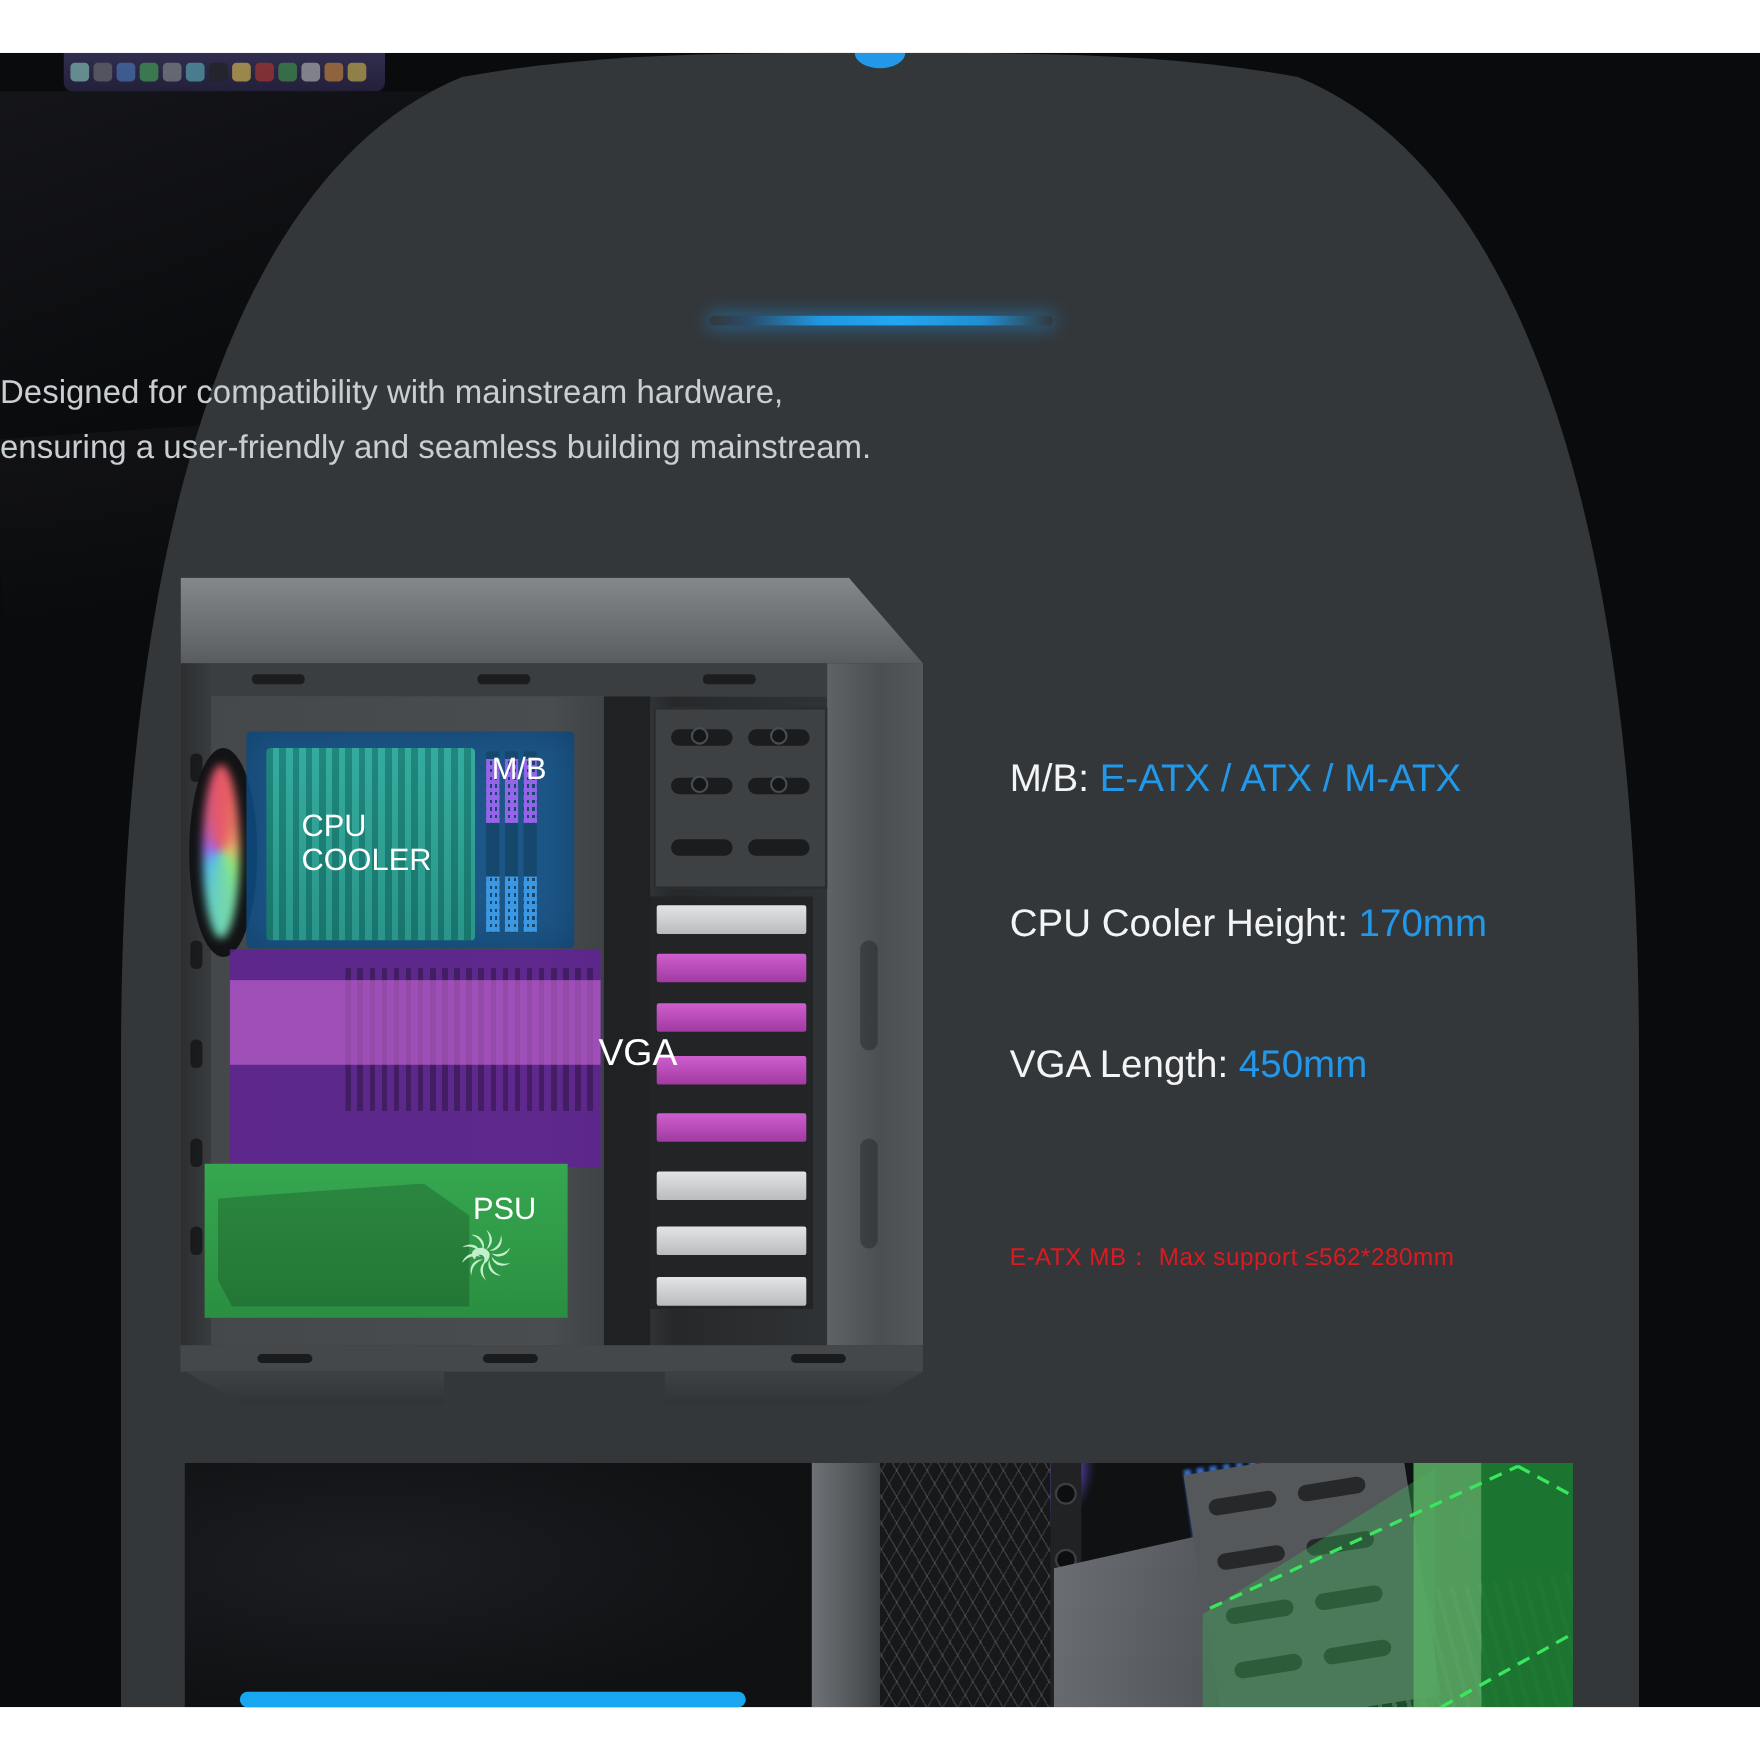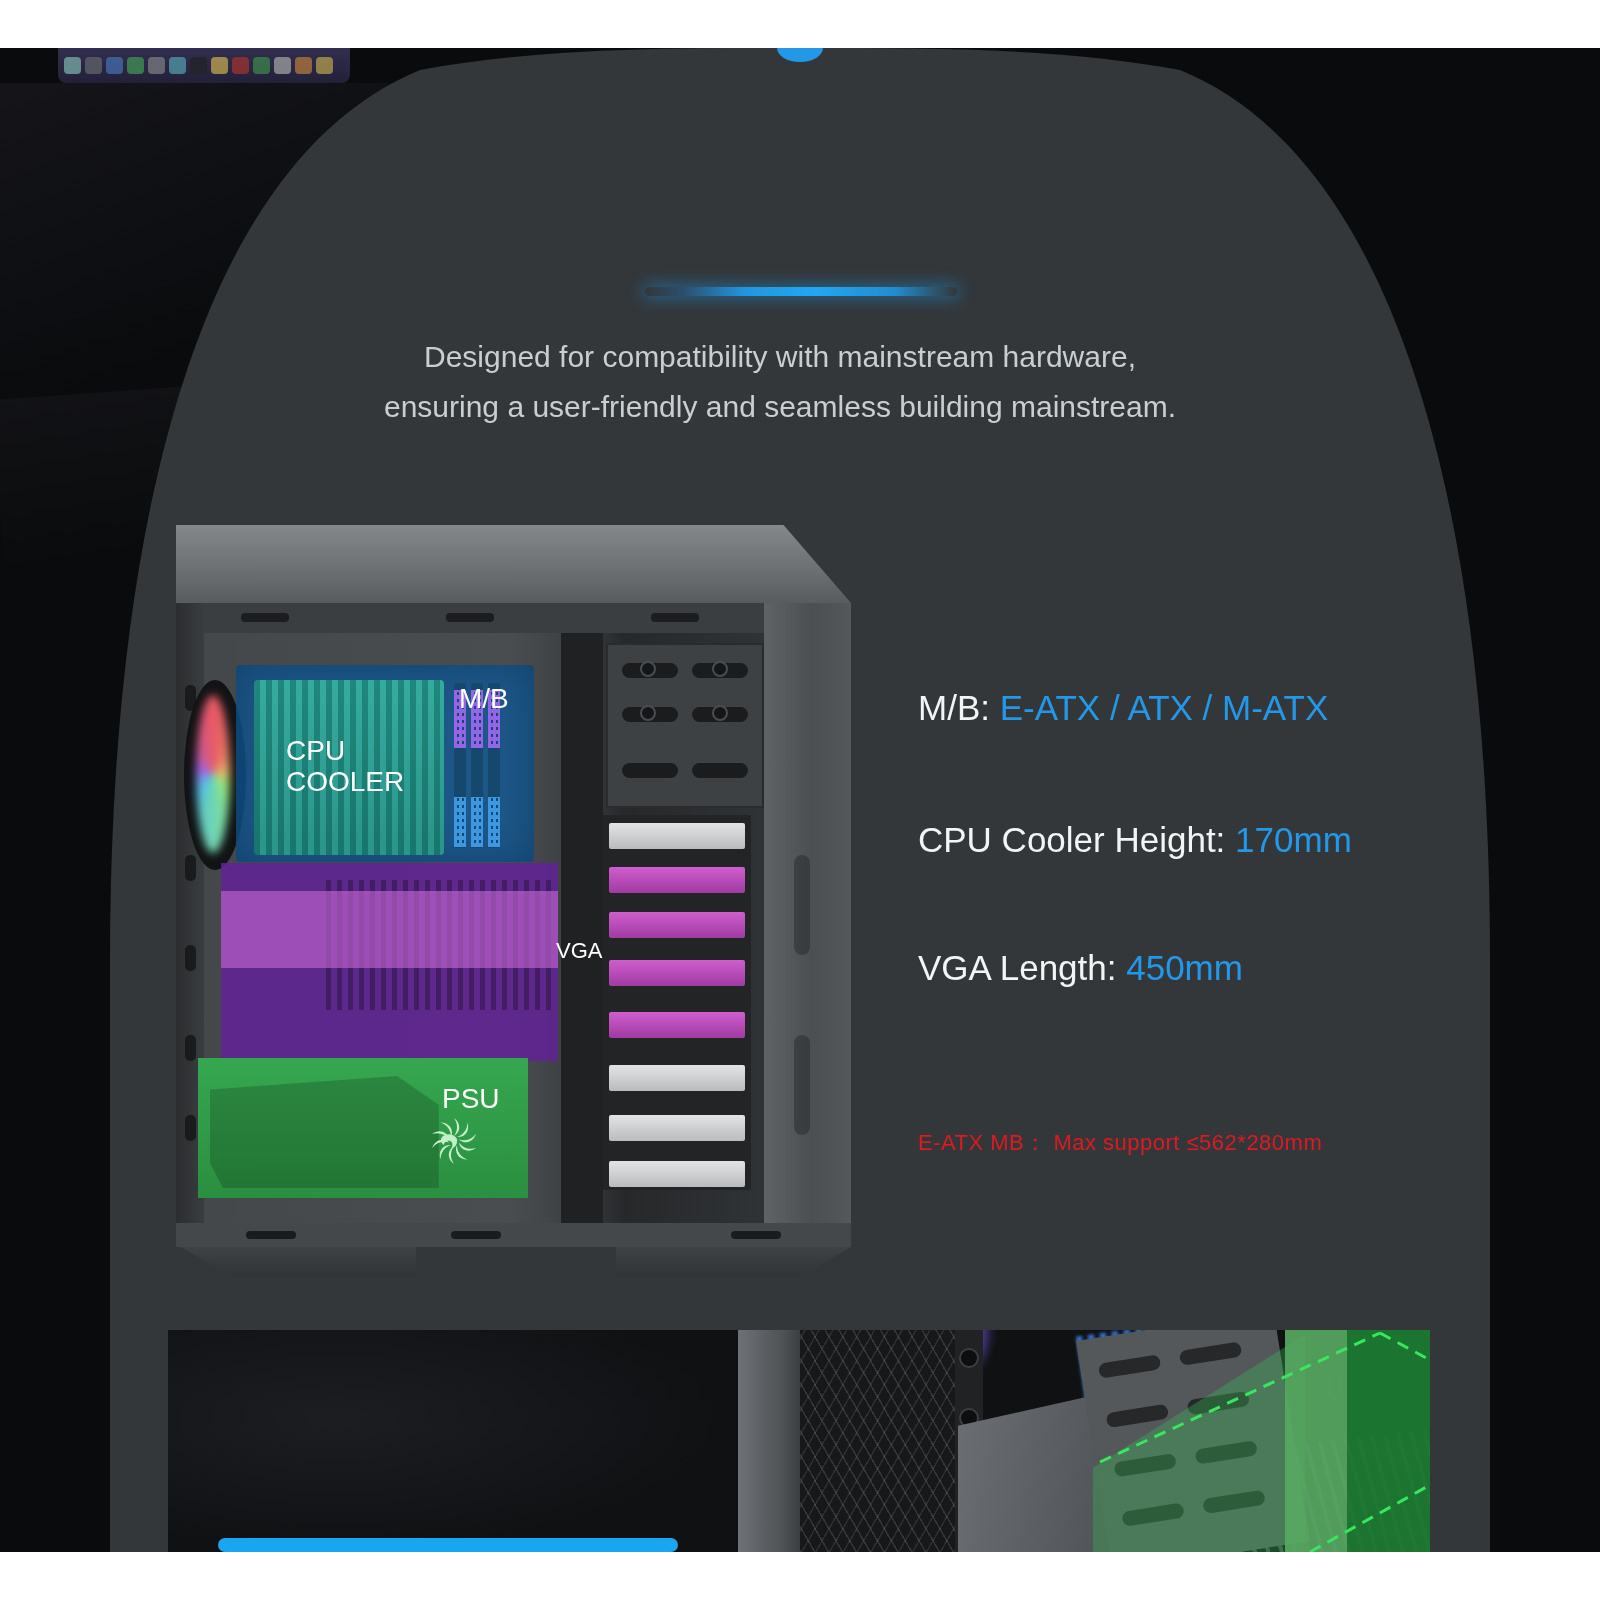--- a/index.html
+++ b/index.html
@@ -24,31 +24,31 @@
   .top-dot{left:777px;top:48px;width:46px;height:14px;border-radius:0 0 23px 23px / 0 0 14px 14px;
            background:var(--accent,#1e9ce9);}
 
   
   .title{left:0;top:205px;width:1600px;text-align:center;color:#f3f6f7;
          font-size:44px;font-weight:700;letter-spacing:2px;}
   .divider{left:645px;top:287px;width:312px;height:9px;border-radius:5px;
            background:linear-gradient(90deg,rgba(30,156,233,0) 0%,rgba(30,120,200,.35) 12%,
              rgba(30,156,233,.95) 32%,#22a7f2 55%,rgba(30,156,233,.85) 80%,rgba(30,156,233,0) 100%);
            box-shadow:0 0 16px 3px rgba(30,150,235,.45);}
-  .subtitle{left:0;top:332px;width:1560px;text-align:center;color:#c9ced1;
+  .subtitle{left:0;top:332px;width:1560px;color:#c9ced1;
             font-size:30px;line-height:50px;font-weight:400;}
 
   
   .spec-line{left:918px;width:620px;font-size:35px;color:#f2f4f5;font-weight:400;white-space:nowrap;}
   .spec-line .val{color:var(--accent,#2397e8);}
   .spec-1{top:688px;} .spec-2{top:820px;} .spec-3{top:924px;margin-top:24px;}
   .red-note{left:918px;top:1128px;font-size:22px;letter-spacing:.5px;color:var(--red,#dd1a21);font-weight:500;}
 
   
-  .case{left:176px;top:525px;width:675px;height:730px;}
+  .case{left:164px;top:525px;width:675px;height:730px;}
   .case .abs{position:absolute;}
   .case-top{left:0;top:0;width:675px;height:78px;
             background:linear-gradient(180deg,#85888b,#676a6d 70%,#595c5f);
             clip-path:polygon(0 0,90% 0,100% 100%,0 100%);}
   .case-body{left:0;top:78px;width:675px;height:620px;background:#515457;}
   .case-leftrail{left:0;top:78px;width:28px;height:620px;background:linear-gradient(90deg,#2b2d2f,#3a3d3f);}
   .rail-cut{left:9px;width:11px;height:26px;border-radius:5px;background:#151617;opacity:.85;}
   .case-toprail{left:28px;top:78px;width:590px;height:30px;background:#3b3e41;}
   .toprail-slot{top:88px;width:48px;height:9px;border-radius:4px;background:#1b1d1f;}
   .case-interior{left:28px;top:108px;width:560px;height:590px;
@@ -244,21 +244,21 @@
 
     <div class="abs ov-green">
       <div class="abs psu-shape"></div>
     </div>
 
     <div class="abs case-label" style="left:283px;top:158px;font-size:28px">M/B</div>
     <div class="abs case-label" style="left:110px;top:210px;font-size:28px;line-height:31px">
       <div>CPU</div>
       <div>COOLER</div>
     </div>
-    <div class="abs case-label" style="left:380px;top:413px;font-size:22px">VGA</div>
+    <div class="abs case-label" style="left:380px;top:413px;font-size:34px">VGA</div>
     <div class="abs case-label" style="left:266px;top:558px;font-size:28px">PSU</div>
 
     <svg class="abs" style="left:252px;top:590px" width="52" height="52" viewBox="0 0 52 52">
       <g fill="#c3efca">
         <g id="petals">
           <path d="M26 3 C33 8 33 17 26 21 C30 15 30 9 26 3 Z"></path>
           <path d="M26 3 C33 8 33 17 26 21 C30 15 30 9 26 3 Z" transform="rotate(36 26 26)"></path>
           <path d="M26 3 C33 8 33 17 26 21 C30 15 30 9 26 3 Z" transform="rotate(72 26 26)"></path>
           <path d="M26 3 C33 8 33 17 26 21 C30 15 30 9 26 3 Z" transform="rotate(108 26 26)"></path>
           <path d="M26 3 C33 8 33 17 26 21 C30 15 30 9 26 3 Z" transform="rotate(144 26 26)"></path>

